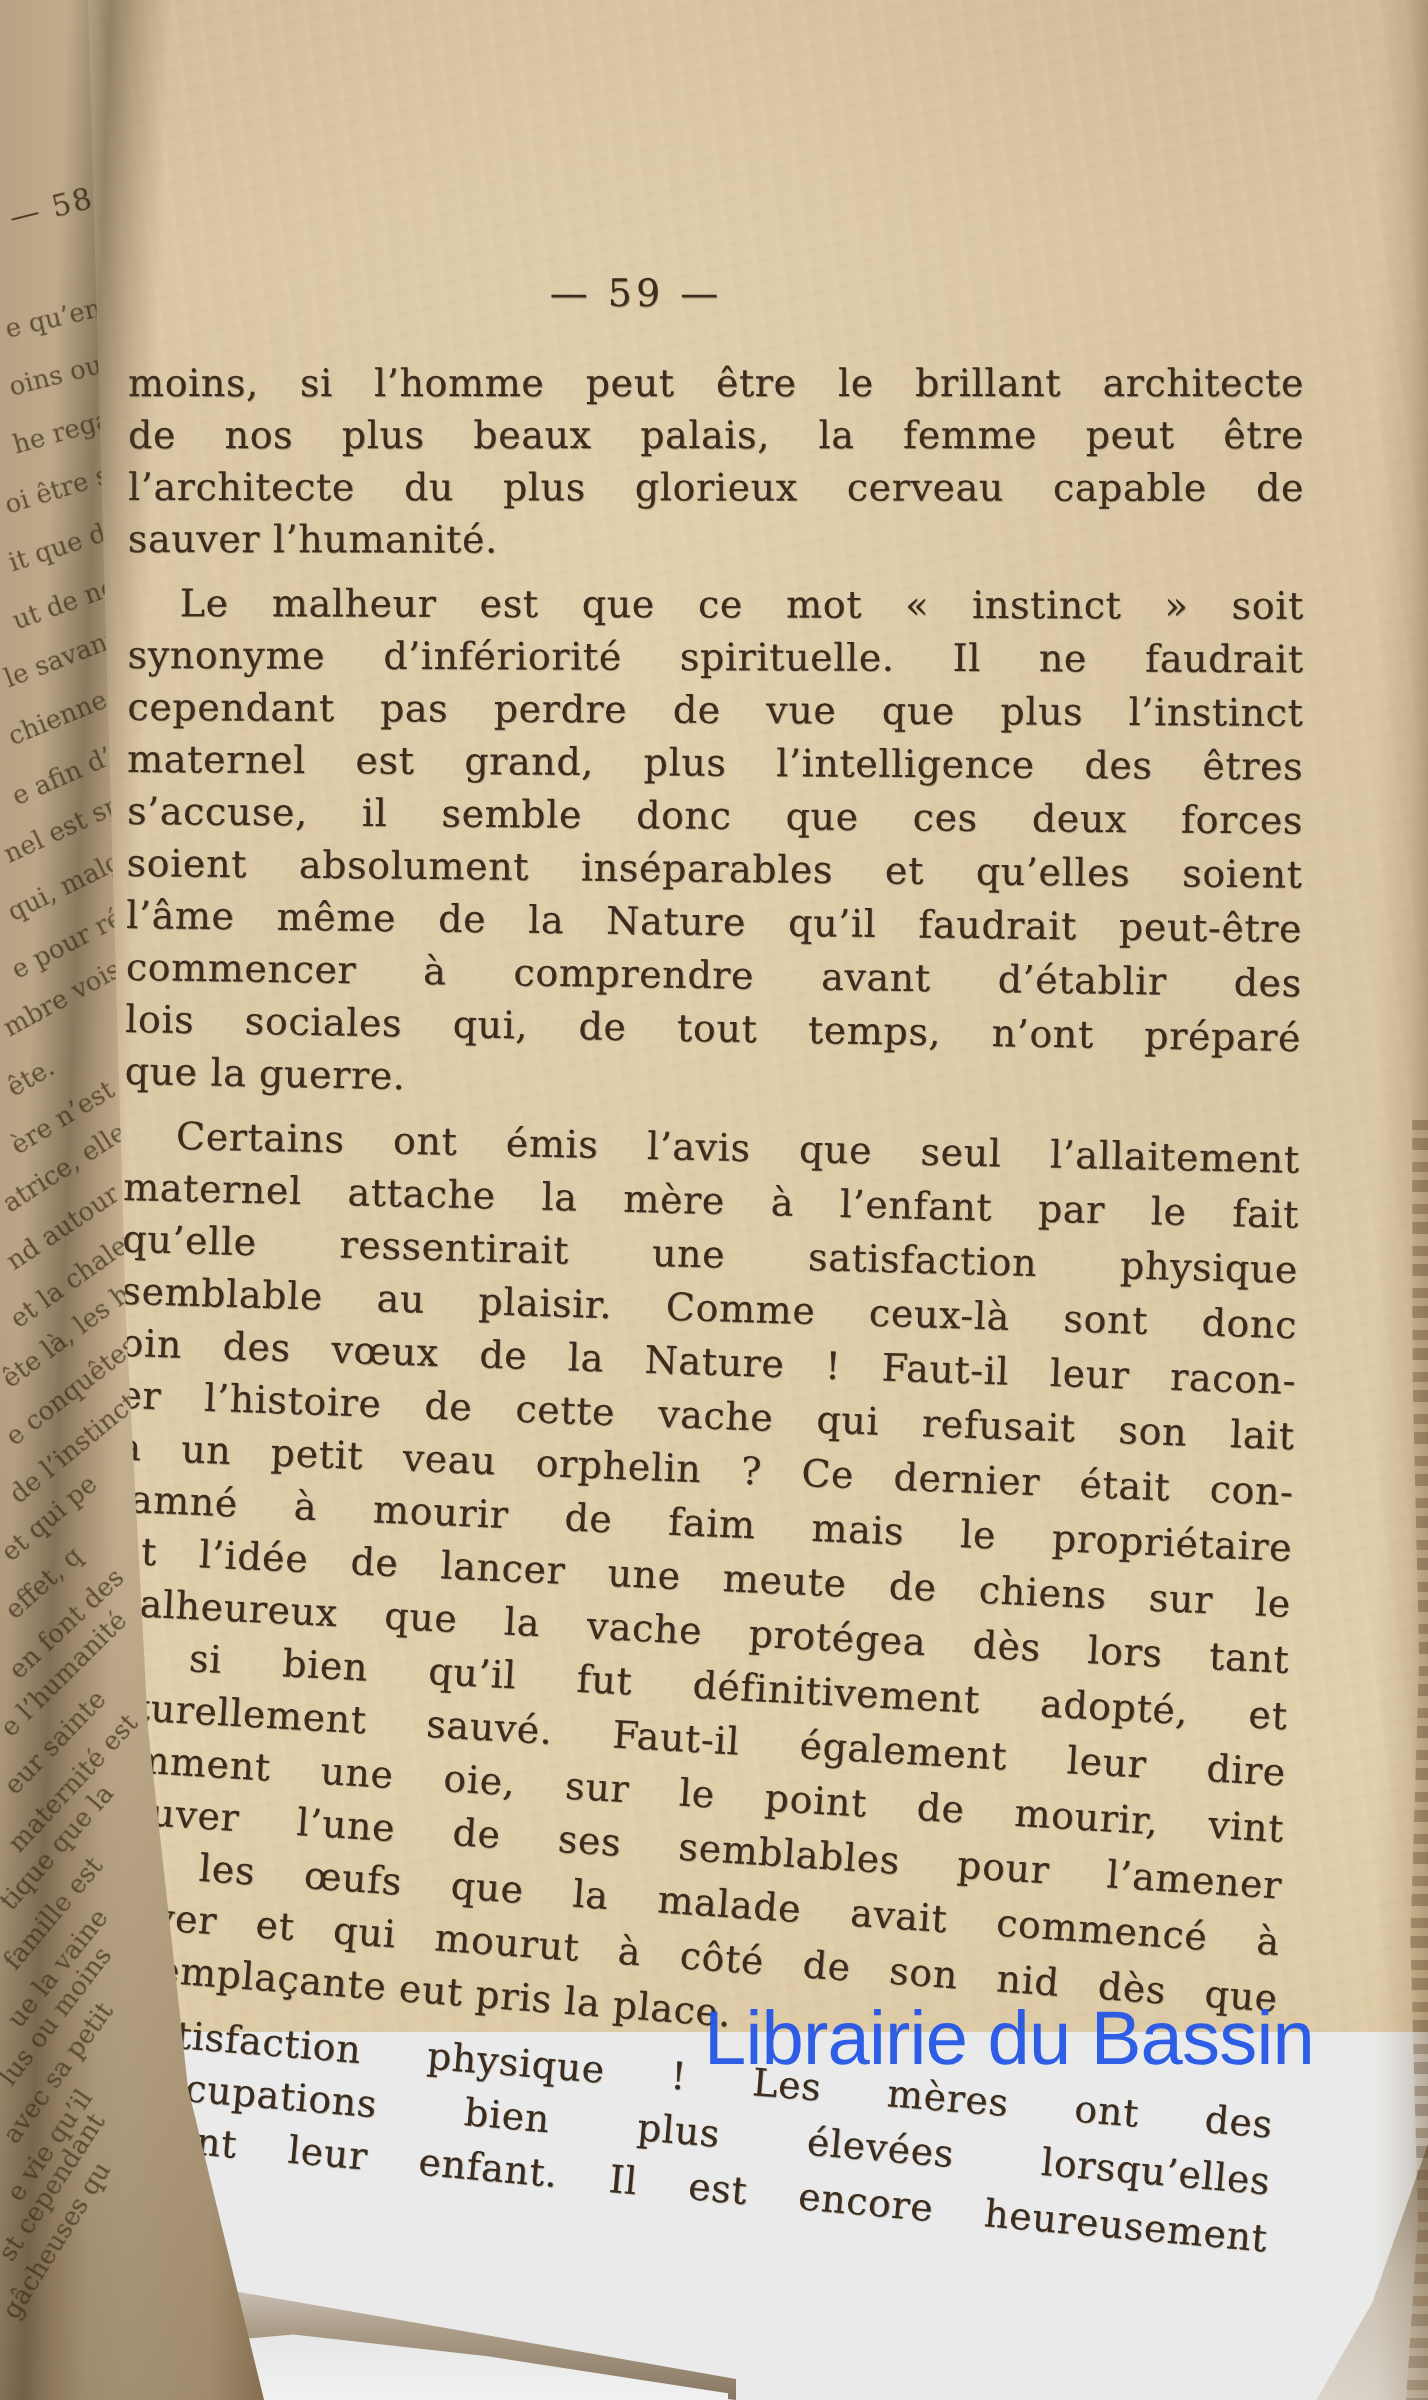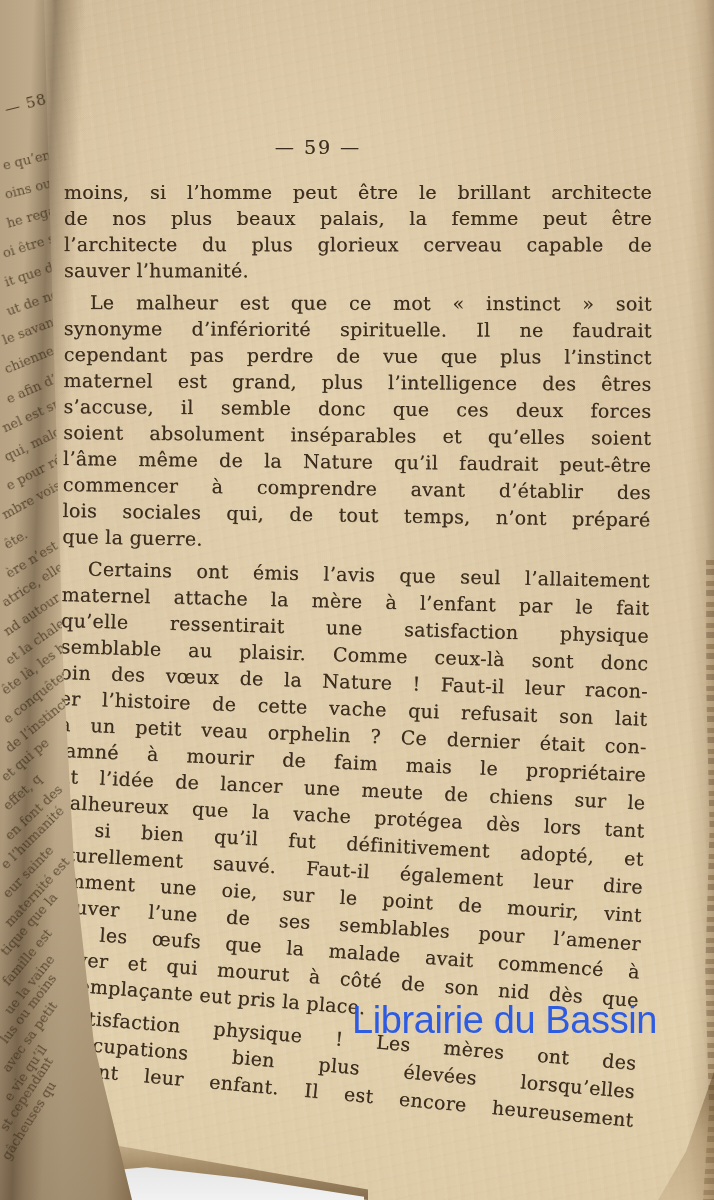--- a/index.html
+++ b/index.html
@@ -5,21 +5,21 @@
   html,body{margin:0;padding:0;}
   body{
     width:714px;height:1200px;overflow:hidden;
     font-family:"DejaVu Serif",serif;
     background:#e9eae9;
   }
   .photo{position:relative;width:714px;height:1200px;overflow:hidden;}
 
   
   .page59{
-    position:absolute;left:0;top:0;width:714px;height:1200px;
+    position:absolute;left:0;top:0;width:714px;height:1016px;
     background:
       radial-gradient(ellipse at 45% 32%, rgba(228,210,176,.85) 0%, rgba(228,210,176,0) 55%),
       linear-gradient(to bottom, #d2bd9b 0%, #d9c5a3 12%, #dbc8a6 55%, #e2d0ad 86%, #decba7 100%),
       linear-gradient(100deg, #c9b491 0%, #d7c3a1 16%, #dbc8a6 62%, #d0ba96 93%, #c7af8a 100%);
   }
   .paper-grain{
     position:absolute;inset:0;opacity:.28;pointer-events:none;
     background:
       repeating-linear-gradient(83deg, rgba(255,250,235,.10) 0 3px, rgba(120,95,60,.05) 3px 7px, rgba(255,250,235,0) 7px 13px),
       repeating-linear-gradient(-12deg, rgba(110,85,55,.05) 0 2px, rgba(250,242,225,.07) 2px 6px, rgba(110,85,55,0) 6px 11px);

